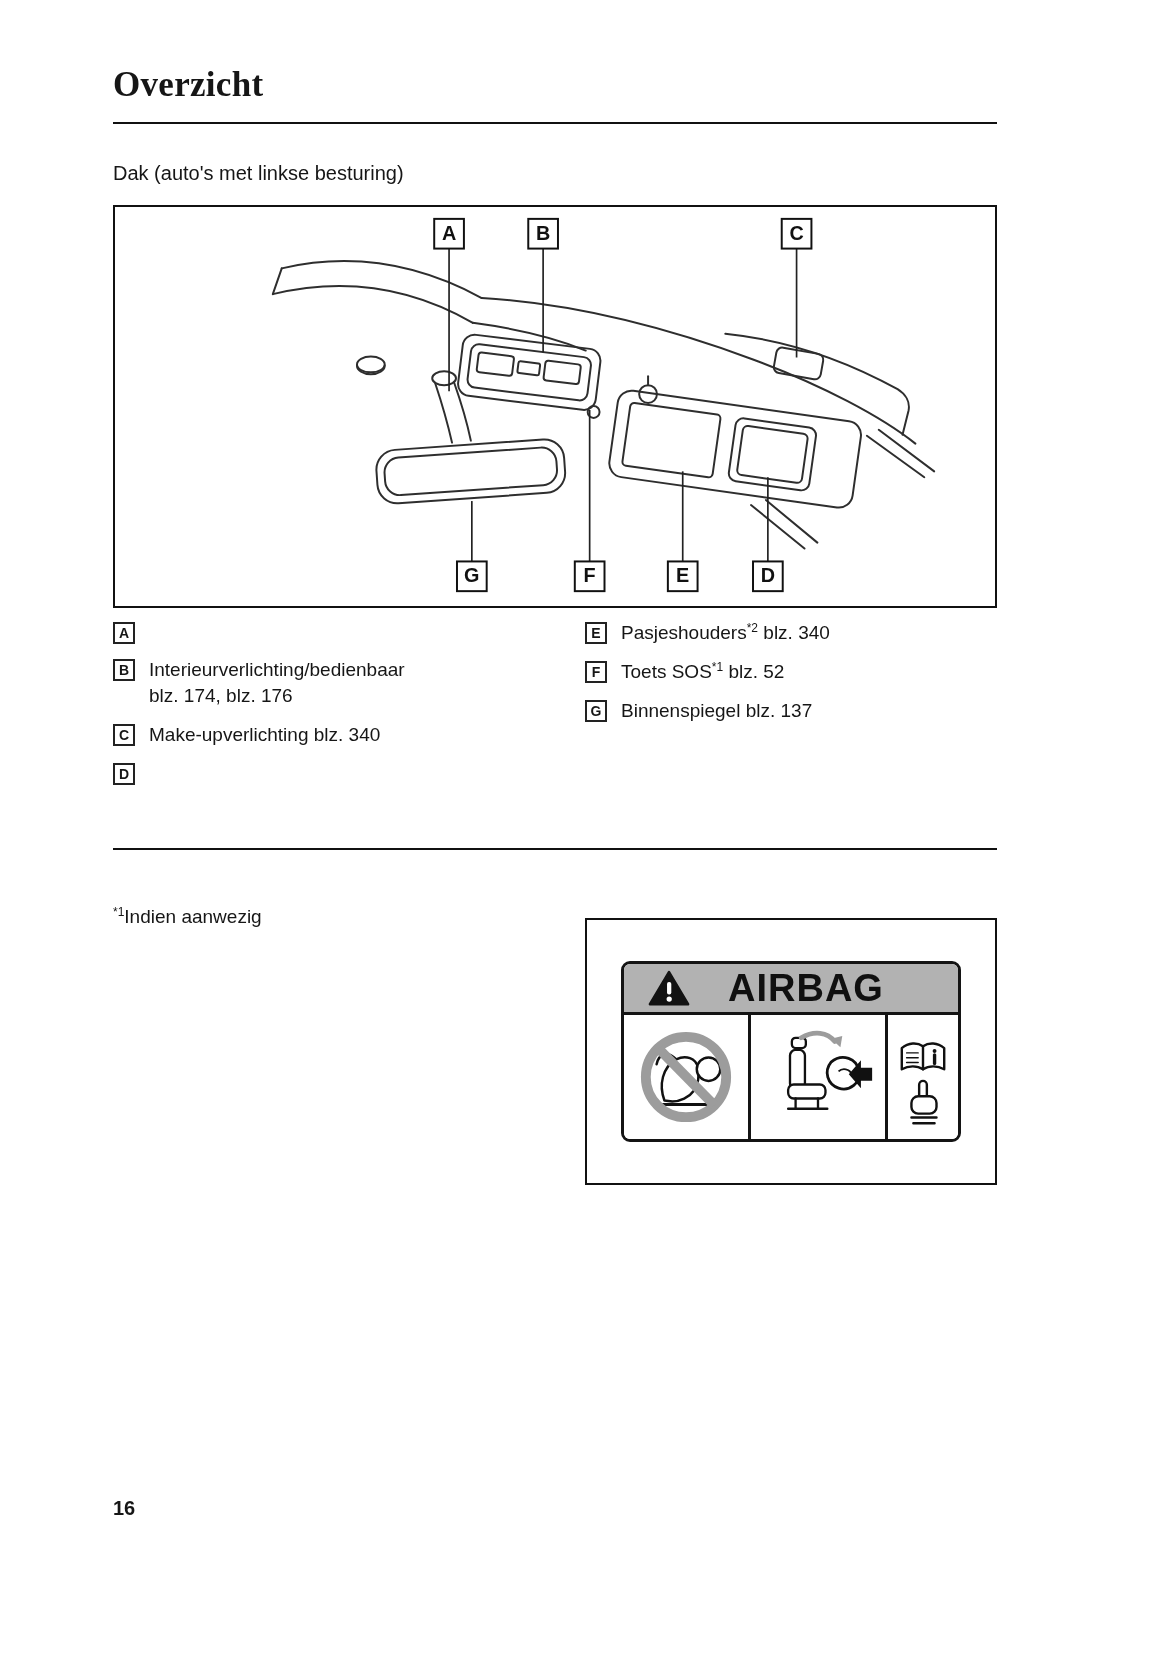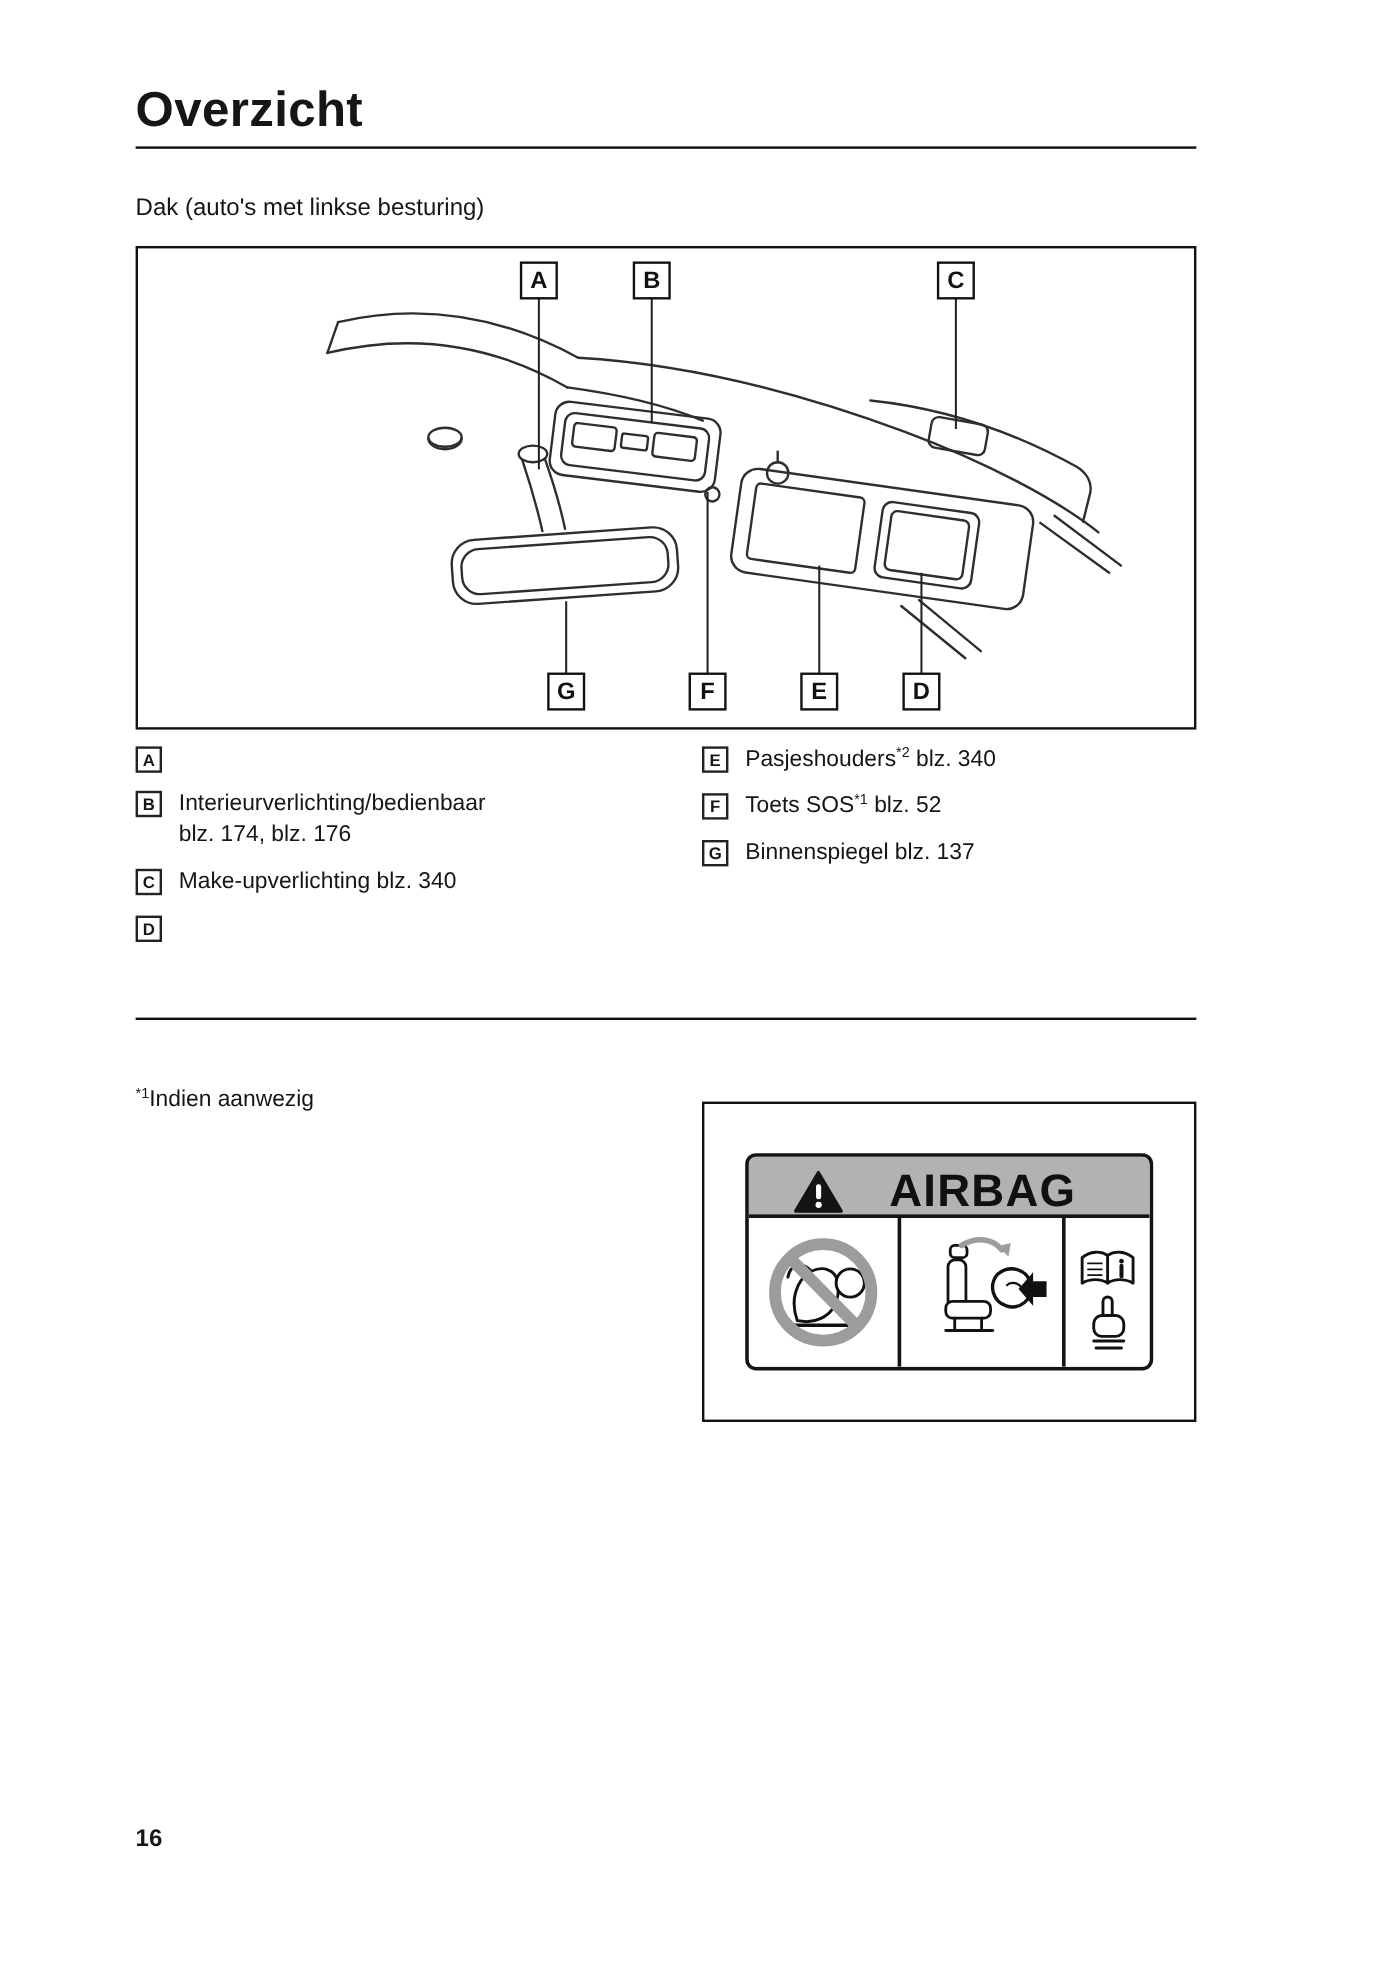--- a/index.html
+++ b/index.html
@@ -2,22 +2,22 @@
 <html><head>
 <meta charset="utf-8">
 <style>
   html,body{margin:0;padding:0;background:#ffffff;}
   .page{
     position:relative;width:1165px;height:1653px;background:#fff;
     font-family:"Liberation Sans","DejaVu Sans",sans-serif;color:#161616;
     overflow:hidden;
   }
   .page-title{
-    position:absolute;left:113px;top:44px;font-size:41px;font-weight:700;
-    letter-spacing:.3px;line-height:1;
+    position:absolute;left:113px;top:44px;font-size:35px;font-weight:700;
+    letter-spacing:.3px;line-height:1;font-family:Liberation Serif, serif;
   }
   .rule{position:absolute;left:113px;width:884px;height:2px;background:#111;}
   .rule-1{top:122px;}
   .rule-2{top:848px;}
   .section-heading{
     position:absolute;left:113px;top:145px;font-size:20px;font-weight:400;
   }
   .diagram-box{
     position:absolute;left:113px;top:205px;width:884px;height:403px;
     border:2px solid #111;box-sizing:border-box;background:#fff;
@@ -43,31 +43,31 @@
   .airbag-container{
     position:absolute;left:585px;top:918px;width:412px;height:267px;
     border:2px solid #111;box-sizing:border-box;
     display:flex;align-items:center;justify-content:center;background:#fff;
   }
   .airbag-label{
     width:340px;border:3px solid #141414;border-radius:9px;overflow:hidden;
     background:#fff;box-sizing:border-box;
   }
   .airbag-header{
-    height:48px;display:flex;align-items:flex-end;gap:38px;padding-left:37px;
+    height:48px;display:flex;align-items:center;gap:38px;padding-left:24px;
     border-bottom:3px solid #141414;background:#b2b2b2;
   }
   .airbag-title{font-size:38px;font-weight:700;letter-spacing:1px;color:#101010;line-height:1;}
   .airbag-body{display:flex;height:124px;background:#fff;}
   .airbag-panel{display:flex;align-items:center;justify-content:center;box-sizing:border-box;}
   .panel-1{width:38%;border-right:3px solid #141414;}
   .panel-2{width:41%;border-right:3px solid #141414;}
   .panel-3{width:21%;}
 
-  .page-number{position:absolute;left:113px;top:1497px;font-size:20px;font-weight:700;margin-top:24px;}
+  .page-number{position:absolute;left:113px;top:1497px;font-size:20px;font-weight:700;}
 </style>
 </head>
 <body>
 
 <div class="page">
 
   <h1 class="page-title">Overzicht</h1>
   <div class="rule rule-1"></div>
   <h2 class="section-heading">Dak (auto's met linkse besturing)</h2>
 

